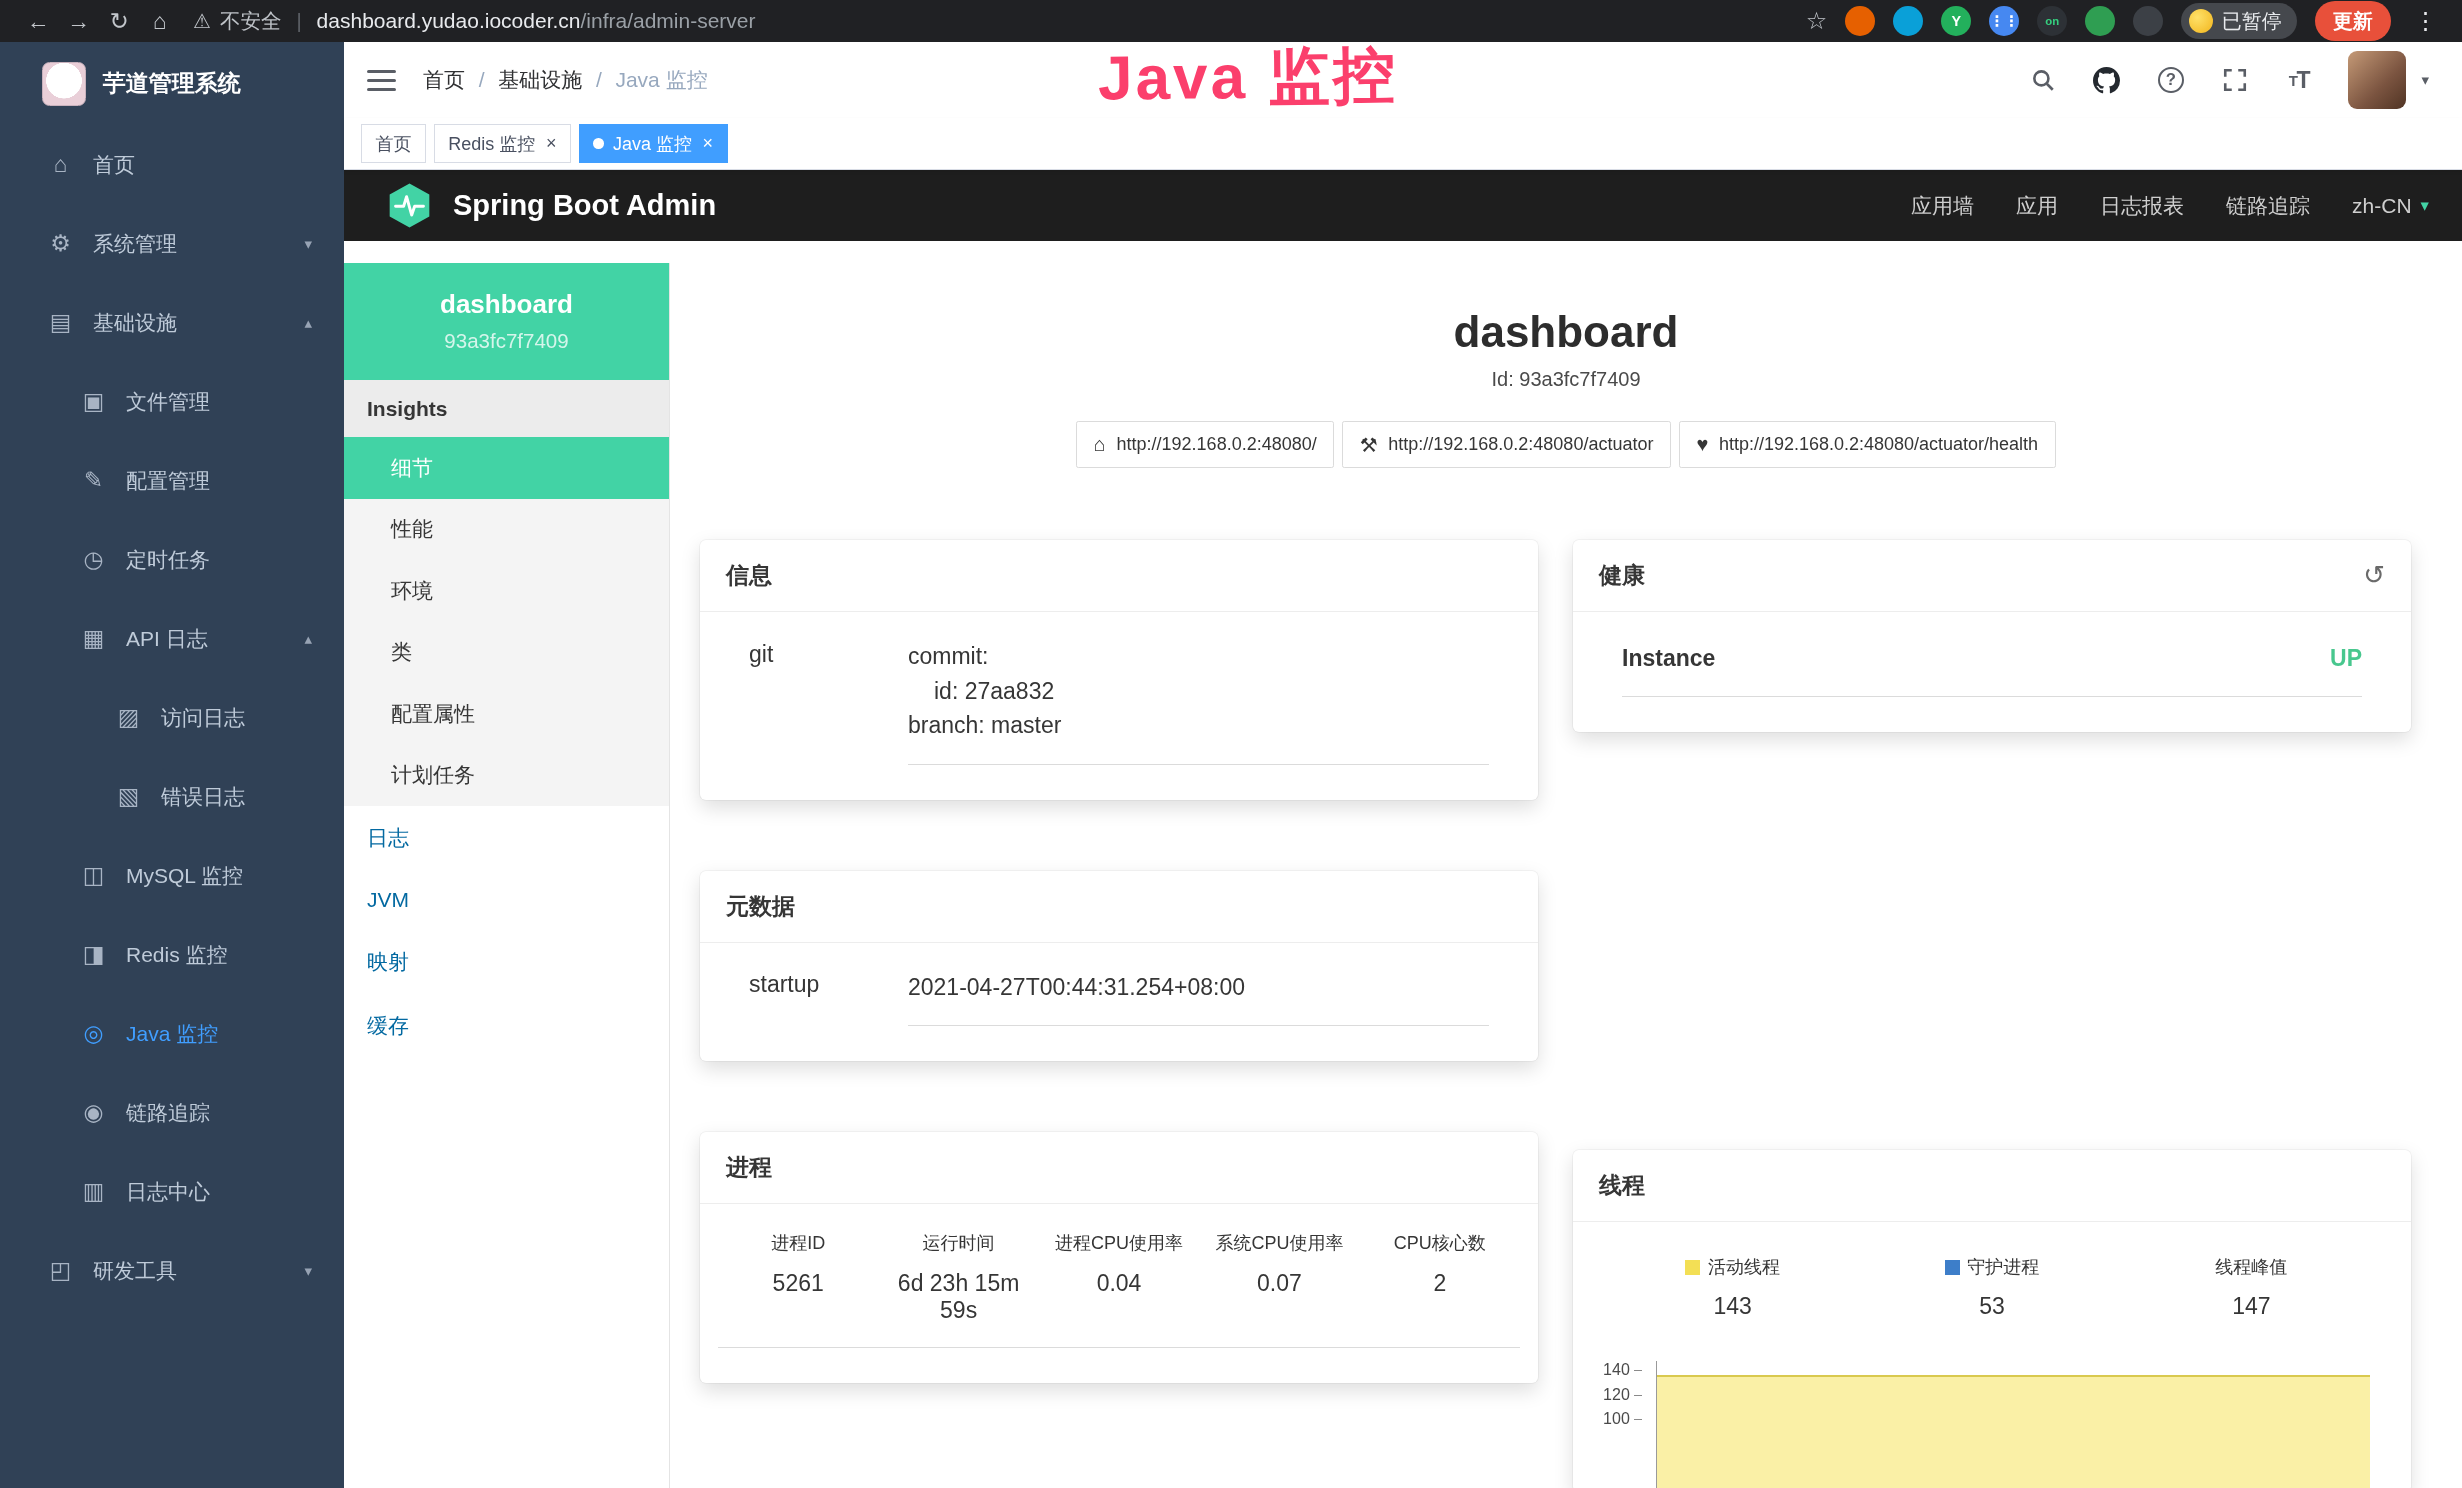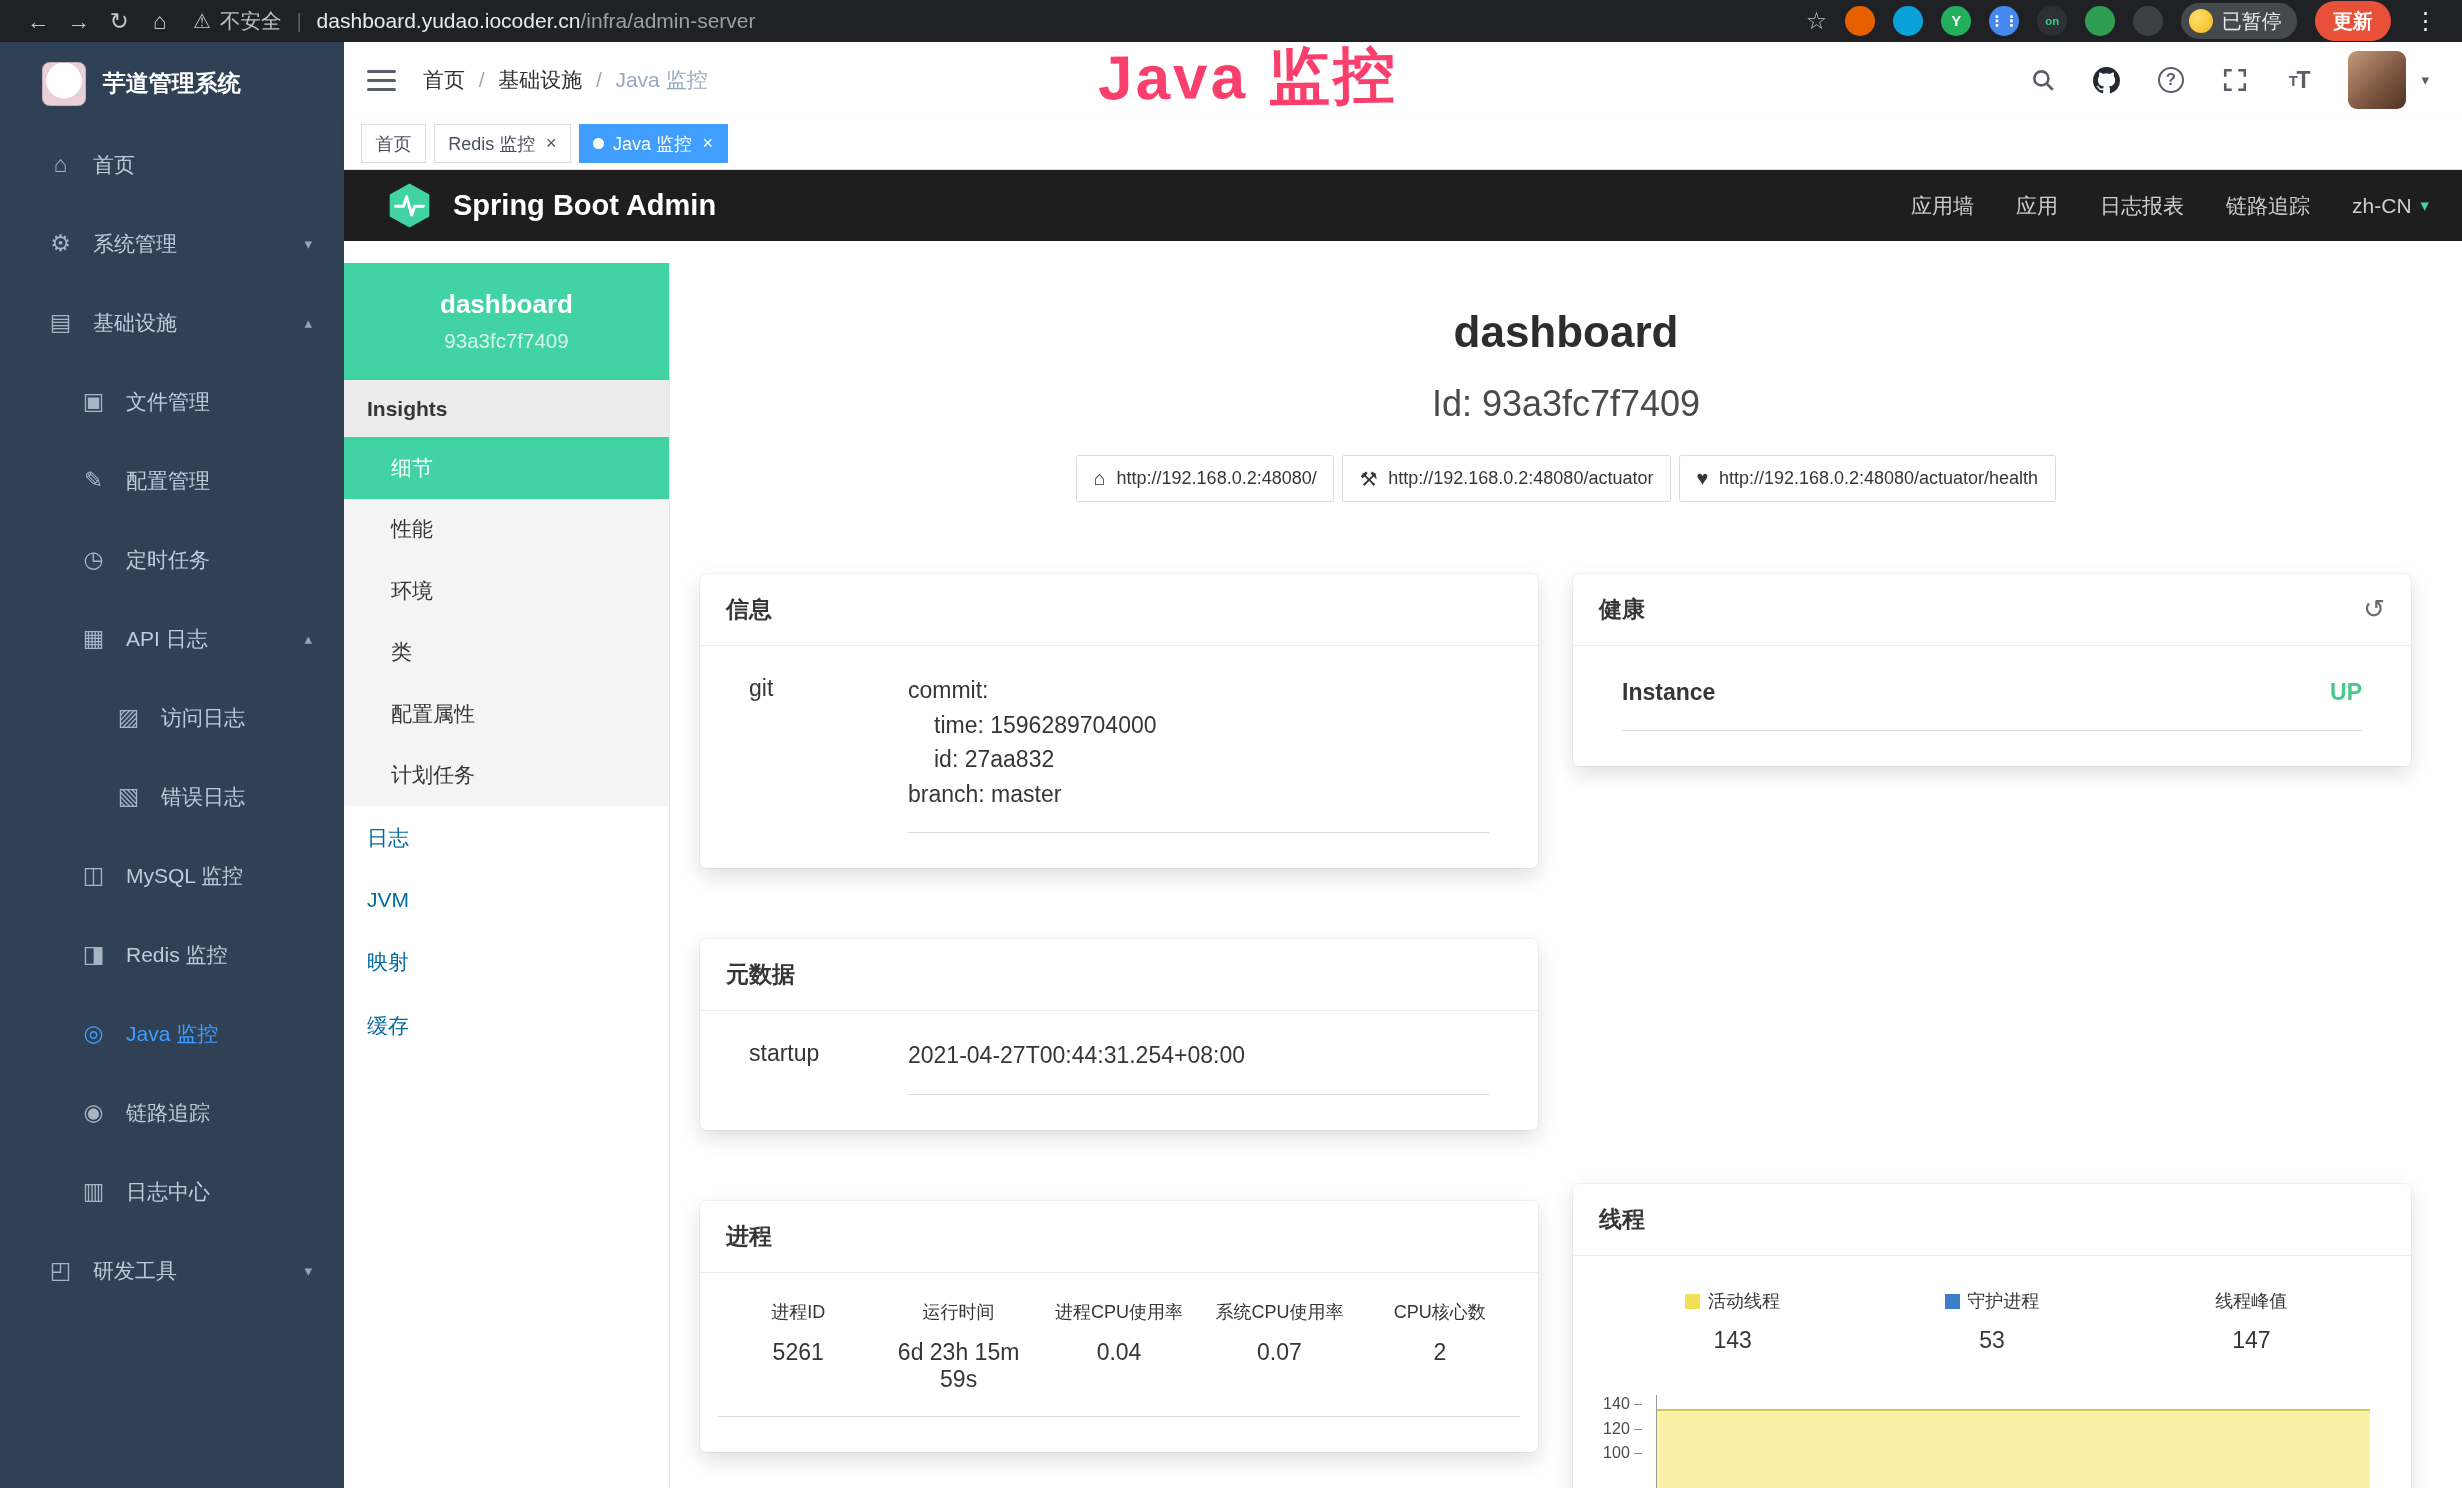--- a/index.html
+++ b/index.html
@@ -75,21 +75,21 @@
   .sba-app .name { font-size:26px; font-weight:700; }
   .sba-app .id { font-size:20.5px; color:rgba(255,255,255,.78); margin-top:9px; }
   .sba-sec { background:#ececec; font-weight:700; font-size:21px; color:#363636; padding:16.7px 23px; }
   .ins-item { background:#f4f4f4; font-size:21px; color:#363636; padding:16.7px 23px 16.7px 47px; cursor:pointer; }
   .ins-item.active { background:#42d3a5; color:#fff; }
   .root-item { background:#fff; font-size:21px; color:#0369a1; padding:18px 23px; cursor:pointer; }
 
   .sba-main { flex:1; position:relative; overflow:hidden; background:#fff; min-width:0; }
   .sba-hero { text-align:center; margin-top:44px; }
   .sba-title { font-size:44px; font-weight:700; color:#2d2d2d; }
-  .sba-id { font-size:36px; color:#4a4a4a; margin-top:26px; }
+  .sba-id { font-size:20px; color:#4a4a4a; margin-top:11px; }
   .links-row { display:flex; justify-content:center; gap:7.6px; margin-top:30px; }
   .link-chip { display:flex; align-items:center; gap:10.6px; border:0.8px solid #dbdbdb; border-radius:2.3px; background:#fff; padding:10.6px 16.7px; font-size:18px; color:#363636; cursor:pointer; }
   .link-chip .ic { font-size:20px; color:#363636; }
 
   .cards { display:flex; gap:35px; padding:72px 0 0 30px; align-items:flex-start; }
   .col { width:838px; display:flex; flex-direction:column; flex-shrink:0; }
   .card { background:#fff; border-radius:6px; box-shadow:0 7.6px 20px rgba(10,10,10,.13), 0 0 0 0.8px rgba(10,10,10,.05); margin-bottom:71px; }
   .card-head { display:flex; justify-content:space-between; align-items:center; padding:20px 26px; border-bottom:0.8px solid #ededed; font-size:23px; font-weight:700; color:#363636; }
   .hist-ic { font-size:26px; font-weight:400; color:#6a6a6a; cursor:pointer; }
   .card-body { padding:27px 0 35px; }
@@ -348,21 +348,20 @@
             <div class="cards">
 
               <div class="col">
                 <div class="card">
                   <div class="card-head">信息</div>
                   <div class="card-body">
                     <div class="kv">
                       <span class="k">git</span>
                       <span class="v">
                         <span style="display:block">commit:</span>
-                        <span class="ind" style="display:block">time: 1596289704000</span>
                         <span class="ind" style="display:block">id: 27aa832</span>
                         <span style="display:block">branch: master</span>
                       </span>
                     </div>
                   </div>
                 </div>
 
                 <div class="card">
                   <div class="card-head">元数据</div>
                   <div class="card-body">

